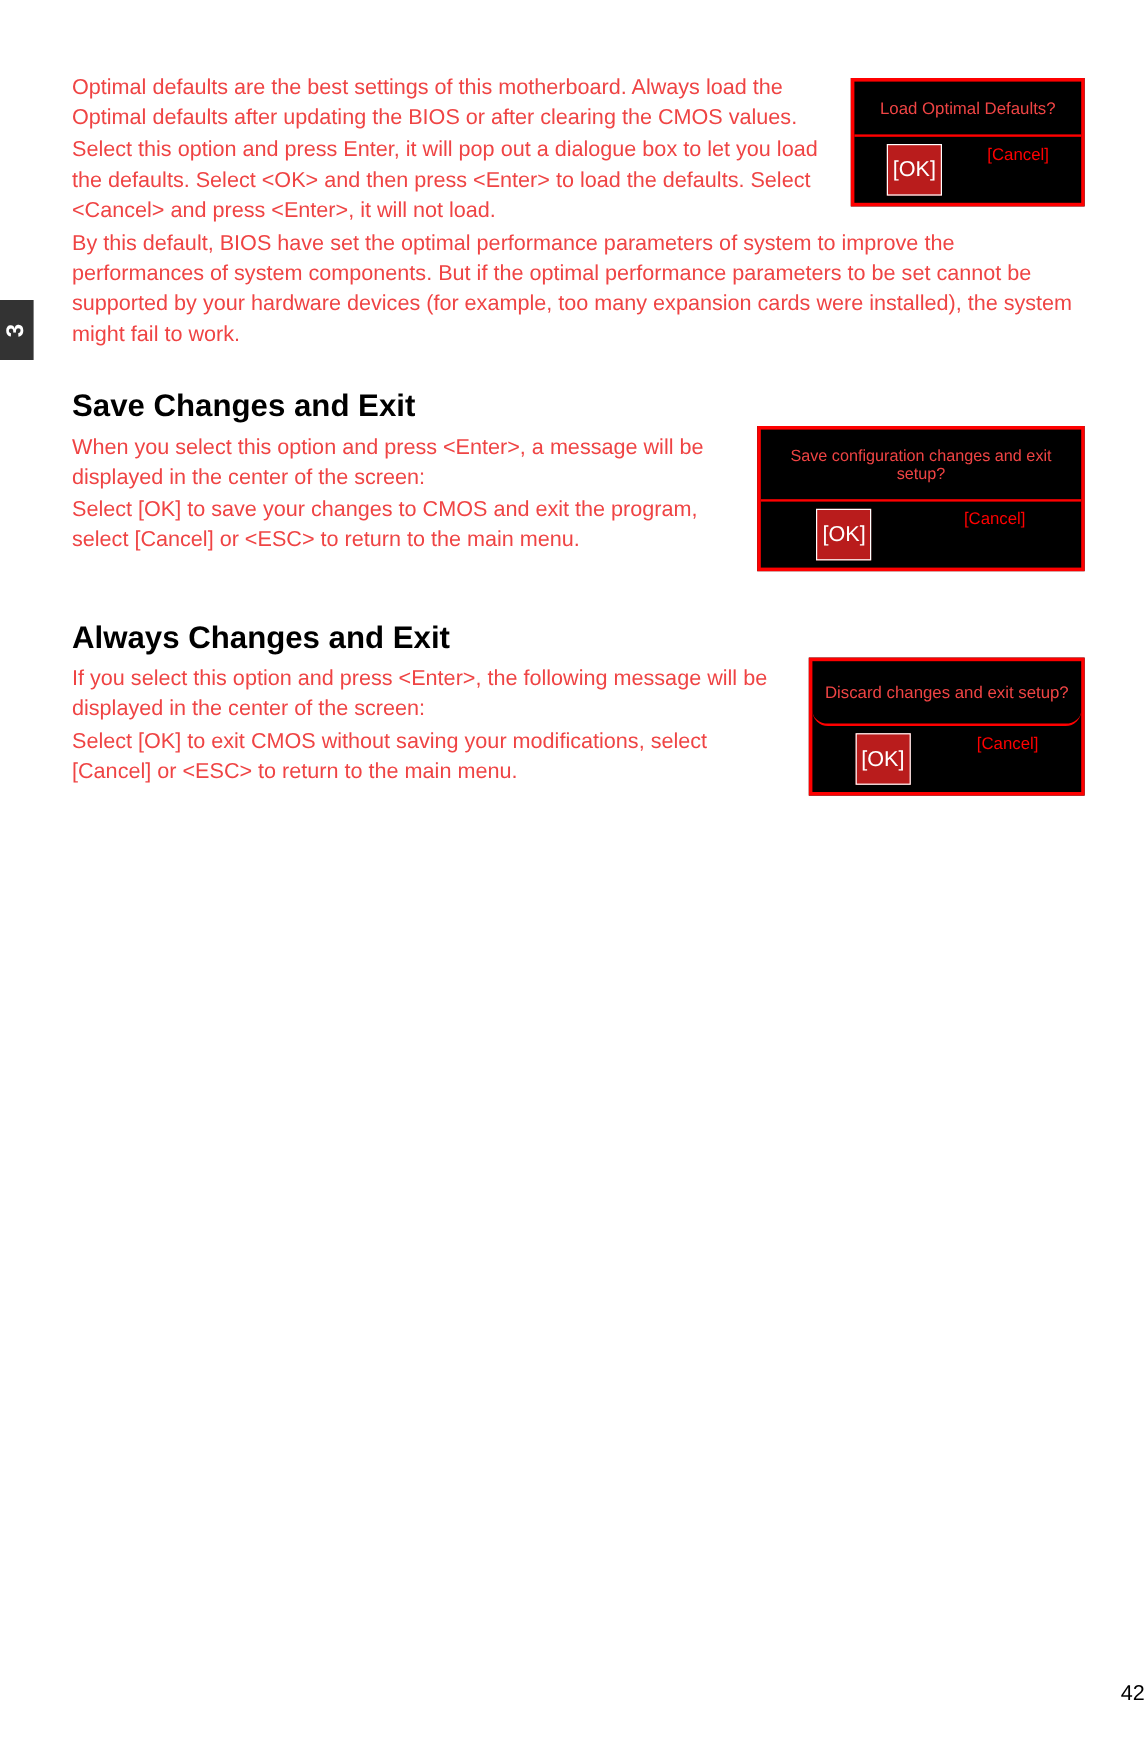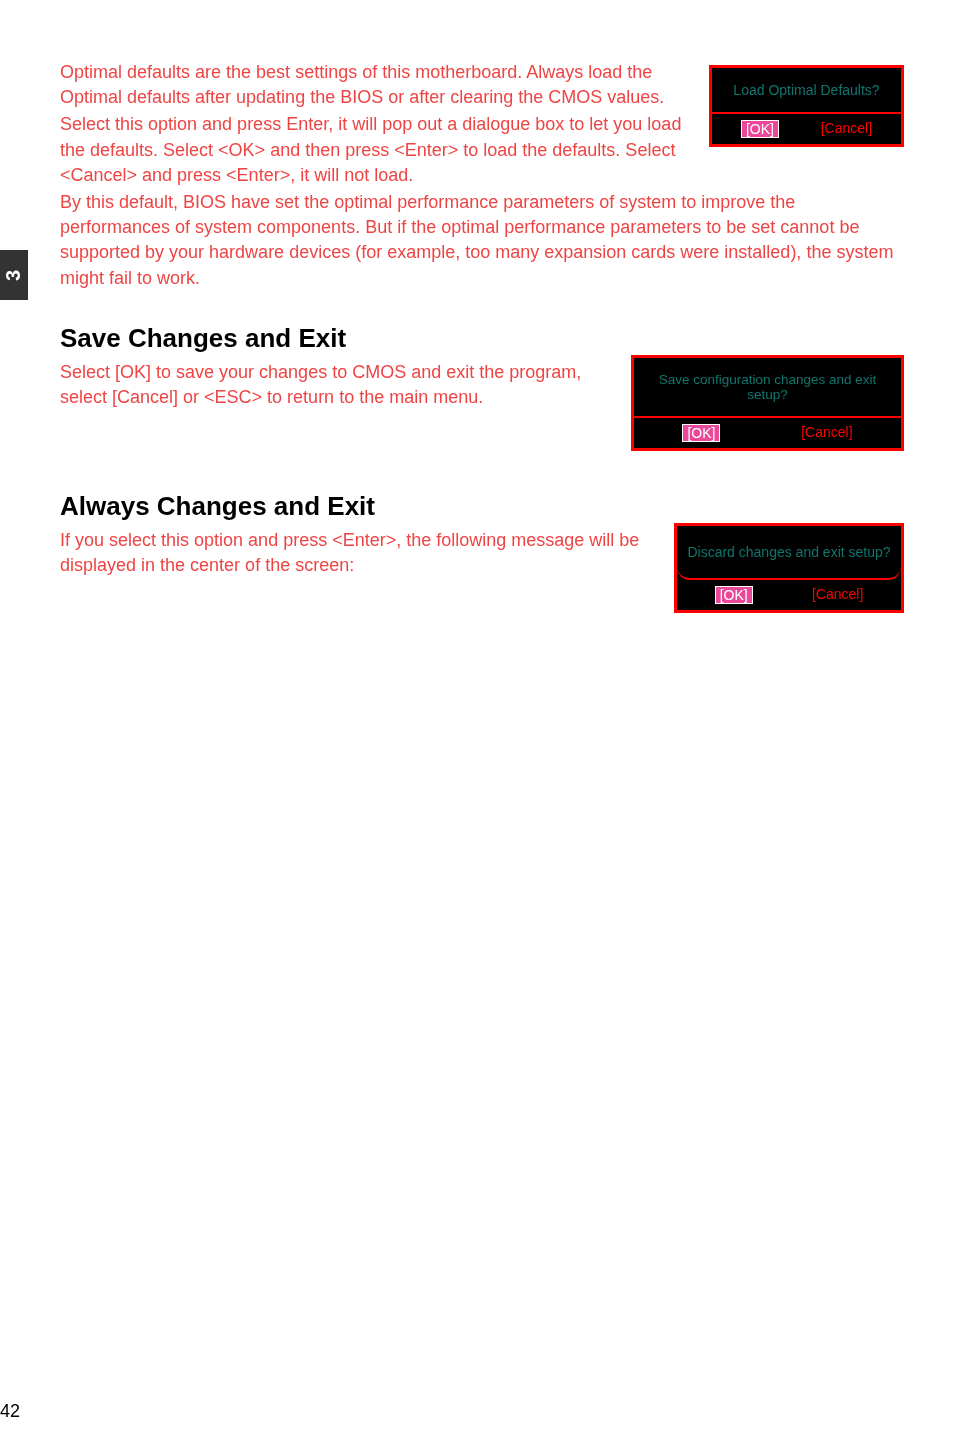--- a/index.html
+++ b/index.html
@@ -52,37 +52,37 @@
       overflow: hidden;
     }
     .dialog-box {
       float: right;
       border: 3px solid #ff0000;
       background: #000;
       margin-left: 15px;
       margin-bottom: 10px;
     }
     .dialog-box .dialog-title {
-      color: #0f766e;
+      color: #ef4444;
       font-size: 14px;
       text-align: center;
       padding: 12px 10px;
       border-bottom: 2px solid #ff0000;
     }
     .dialog-box .dialog-buttons {
       display: flex;
       justify-content: space-around;
       padding: 6px 8px;
     }
     .dialog-box .btn-ok {
       color: #fff;
-      background: #ec4899;
+      background: #b91c1c;
       border: 1px solid #fff;
-      padding: 0 4px;
-      font-size: 14px;
+      padding: 10px 4px;
+      font-size: 18px;
     }
     .dialog-box .btn-cancel {
       color: #ff0000;
       font-size: 14px;
     }
     .dialog1 {
       width: 195px;
       margin-top: 5px;
     }
     .dialog1 .dialog-title {
@@ -102,21 +102,21 @@
     }
     .dialog3 .dialog-title {
       padding: 18px 10px;
       border-radius: 13px;
     }
     .page-number {
       position: absolute;
       bottom: 30px;
       left: 0;
       right: 0;
-      text-align: left;
+      text-align: right;
       font-size: 18px;
     }
     .clear {
       clear: both;
     }
   </style>
 </head>
 <body>
 
 <div class="side-tab">
@@ -145,32 +145,34 @@
     <h2>Save Changes and Exit</h2>
 
     <div class="dialog-box dialog2">
       <div class="dialog-title">Save configuration changes and exit setup?</div>
       <div class="dialog-buttons">
         <span class="btn-ok">[OK]</span>
         <span class="btn-cancel">[Cancel]</span>
       </div>
     </div>
 
+    <p>When you select this option and press &lt;Enter&gt;, a message will be displayed in the center of the screen:</p>
     <p>Select [OK] to save your changes to CMOS and exit the program, select [Cancel] or &lt;ESC&gt; to return to the main menu.</p>
   </div>
 
   <div class="section">
     <h2>Always Changes and Exit</h2>
 
     <div class="dialog-box dialog3">
       <div class="dialog-title">Discard changes and exit setup?</div>
       <div class="dialog-buttons">
         <span class="btn-ok">[OK]</span>
         <span class="btn-cancel">[Cancel]</span>
       </div>
     </div>
 
     <p>If you select this option and press &lt;Enter&gt;, the following message will be displayed in the center of the screen:</p>
+    <p>Select [OK] to exit CMOS without saving your modifications, select [Cancel] or &lt;ESC&gt; to return to the main menu.</p>
   </div>
 
 </div>
 
 <div class="page-number">42</div>
 
 </body></html>

